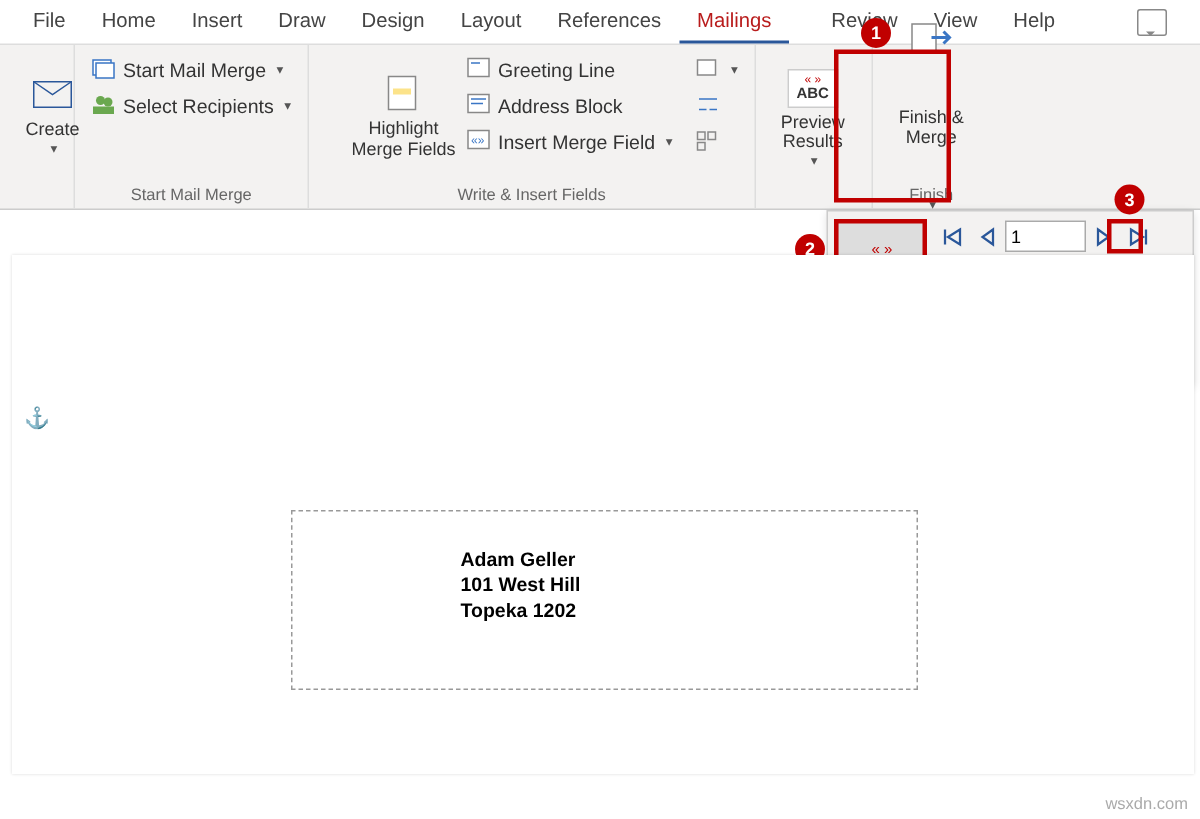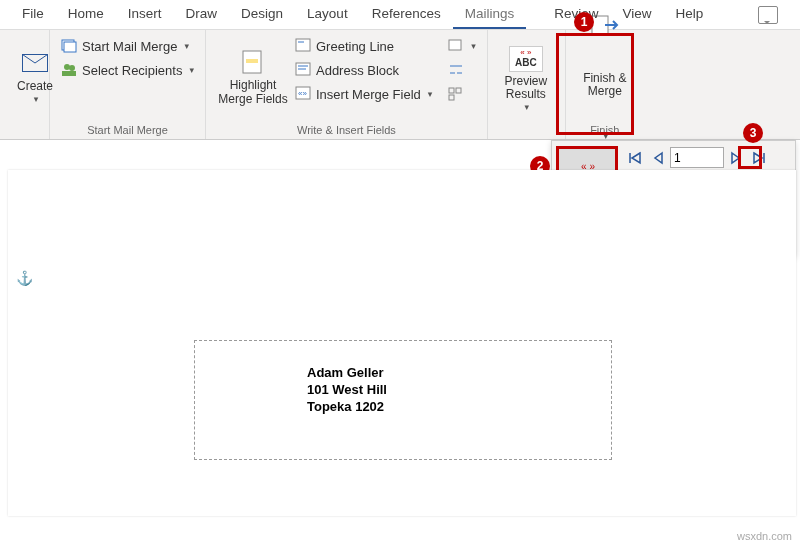--- a/index.html
+++ b/index.html
@@ -1,19 +1,19 @@
 <!DOCTYPE html>
 <html><head>
 <meta charset="utf-8">
 <style>
   * { box-sizing: border-box; margin: 0; padding: 0; font-family: "Segoe UI", Arial, sans-serif; }
   body { width: 800px; height: 546px; background: #fff; overflow: hidden; position: relative; }
   .tabs { height: 30px; display: flex; padding-left: 10px; font-size: 13.5px; color: #444; gap: 0; border-bottom: 1px solid #ddd;}
   .tab { padding: 6px 12px 4px 12px; cursor: pointer; position: relative;}
-  .tab.active { color: #737373; border-bottom: 2px solid #2a579a; font-weight:400;}
+  .tab.active { color: #b91c1c; border-bottom: 2px solid #2a579a; font-weight:400;}
   .ribbon { height: 110px; background: #f3f2f1; display: flex; border-bottom: 1px solid #ccc; }
   .group { border-right: 1px solid #ddd; padding: 4px 8px 0 8px; display: flex; flex-direction: column; justify-content: space-between;}
   .group-label { font-size: 11px; color: #666; text-align: center; padding: 2px 0 3px 0;}
   .big-btn { display:flex; flex-direction:column; align-items:center; justify-content:center; width:54px; height:84px; font-size:12px; color:#333; line-height:1.15; text-align:center; cursor:pointer; padding-top:2px;}
   .big-btn .icn { width:28px; height:28px; margin-bottom:3px; display:flex;align-items:center;justify-content:center;}
   .sm-item { font-size:13px; color:#333; padding:2px 3px; display:flex; align-items:center; gap:5px; cursor:pointer; white-space:nowrap; height:24px;}
   .sm-icon { width:16px; height:16px; display:inline-flex; align-items:center; justify-content:center; }
   .dd { font-size:9px; color:#555; margin-left:2px;}
   .row { display:flex; }
   .callout { position:absolute; border:3px solid #c00000; }
@@ -86,21 +86,21 @@
           </span>
         <span>Select Recipients</span>
           <span class="dd">▾</span>
       </div>
     </div>
     <div class="group-label">Start Mail Merge</div>
   </div>
 
   <div class="group">
     <div class="row">
-      <div class="big-btn" style="width:78px;">
+      <div class="big-btn" style="width:78px;margin-left:16px;">
         <span class="icn">
             <svg width="24" height="26">
               <rect x="2" y="2" width="18" height="22" fill="#fff" stroke="#888"></rect>
               <rect x="5" y="10" width="12" height="4" fill="#fce38a"></rect>
             </svg>
           </span>
         <span>Highlight Merge Fields</span>
       </div>
       <div>
         <div class="sm-item">

